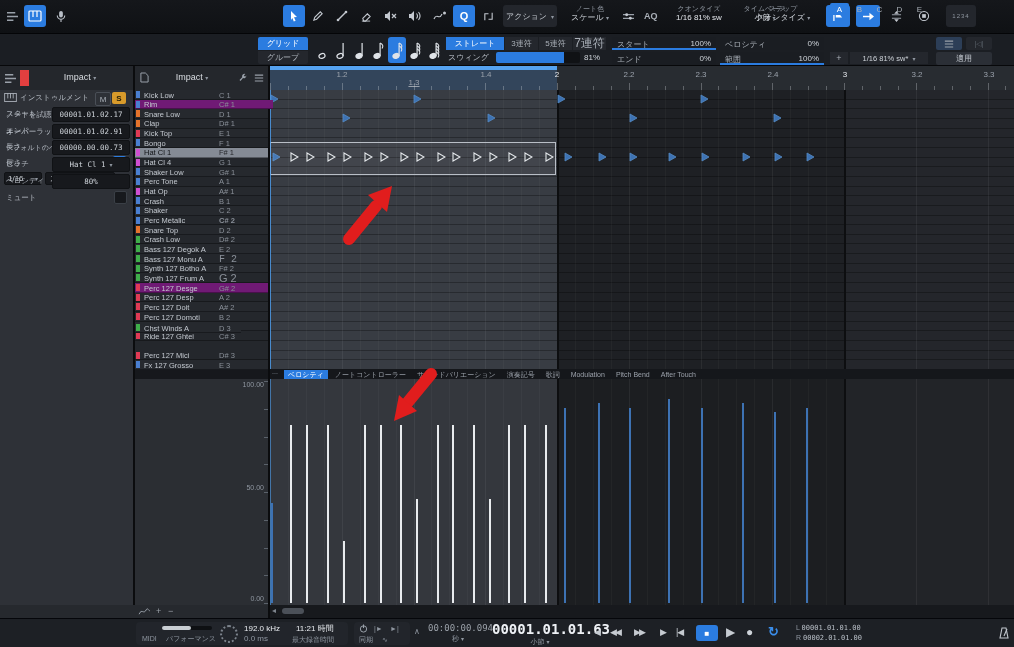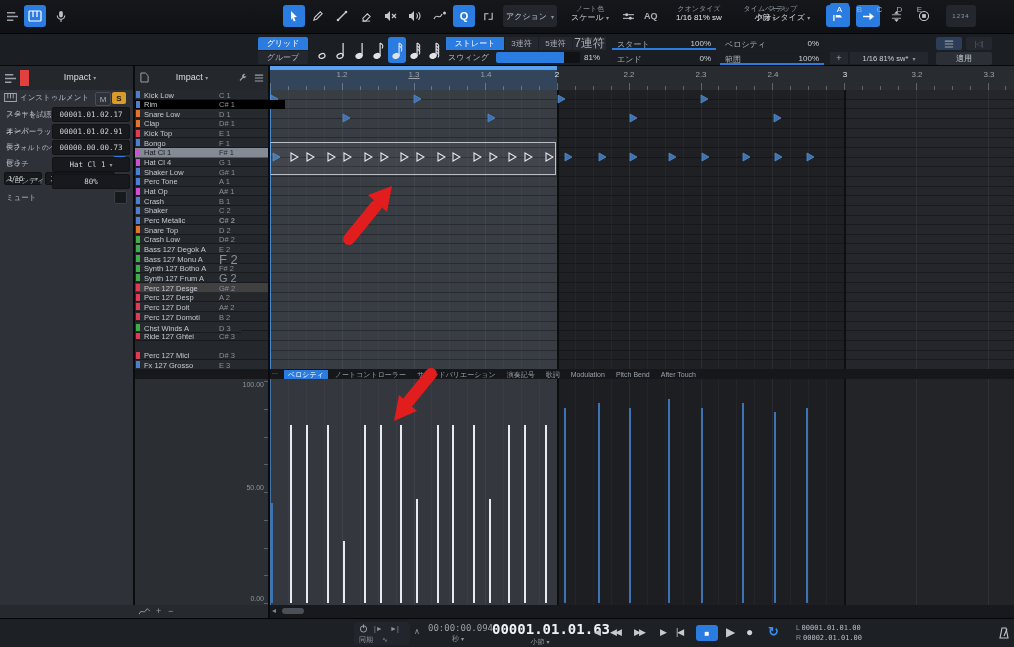--- a/index.html
+++ b/index.html
@@ -260,21 +260,21 @@
           <path d="M1 2.5h10M1 6h10M1 9.5h10" stroke="#9aa1aa" stroke-width="1.3"></path>
         </svg>
       </span>
   </div>
 
   <div class="abs" style="left:270px;top:66px;width:744px;height:24px;background:#282c31;border-bottom:1px solid #0a0b0d;overflow:hidden;">
     <div id="loop-region" style="position: absolute; left: 0px; top: 0px; height: 24px; background: rgba(80, 130, 190, 0.3); width: 287px;"></div>
     <div id="loop-bar" style="position: absolute; left: 0px; top: 0px; height: 4px; background: rgb(85, 162, 240); width: 287px;"></div>
     <div id="ruler-labels">
         <div style="position: absolute; left: 60px; top: 4px; width: 24px; text-align: center; font-size: 8px; color: rgb(154, 161, 171);">1.2</div>
-        <div style="position: absolute; left: 132px; top: 4px; width: 24px; text-align: center; font-size: 8px; color: rgb(154, 161, 171); text-decoration: underline;">1.3</div>
+        <div style="position: absolute; left: 132px; top: 12px; width: 24px; text-align: center; font-size: 8px; color: rgb(154, 161, 171); text-decoration: underline;">1.3</div>
         <div style="position: absolute; left: 204px; top: 4px; width: 24px; text-align: center; font-size: 8px; color: rgb(154, 161, 171);">1.4</div>
         <div style="position: absolute; left: 275px; top: 4px; width: 24px; text-align: center; font-size: 8px; color: rgb(232, 235, 239);">2</div>
         <div style="position: absolute; left: 347px; top: 4px; width: 24px; text-align: center; font-size: 8px; color: rgb(154, 161, 171);">2.2</div>
         <div style="position: absolute; left: 419px; top: 4px; width: 24px; text-align: center; font-size: 8px; color: rgb(154, 161, 171);">2.3</div>
         <div style="position: absolute; left: 491px; top: 4px; width: 24px; text-align: center; font-size: 8px; color: rgb(154, 161, 171);">2.4</div>
         <div style="position: absolute; left: 563px; top: 4px; width: 24px; text-align: center; font-size: 8px; color: rgb(232, 235, 239);">3</div>
         <div style="position: absolute; left: 635px; top: 4px; width: 24px; text-align: center; font-size: 8px; color: rgb(154, 161, 171);">3.2</div>
         <div style="position: absolute; left: 707px; top: 4px; width: 24px; text-align: center; font-size: 8px; color: rgb(154, 161, 171);">3.3</div>
       </div>
     <div id="ruler-ticks">
@@ -612,20 +612,32 @@
       </span>
     <span class="abs" style="left:156px;top:1px;font-size:9px;color:#9aa0a8;">+</span>
     <span class="abs" style="left:168px;top:1px;font-size:9px;color:#9aa0a8;">−</span>
   </div>
   <div class="abs" style="left:270px;top:605px;width:744px;height:13px;background:#17191d;">
     <span class="abs" style="left:2px;top:1px;font-size:8px;color:#7d848d;">◂</span>
     <div class="abs" style="left:12px;top:3px;width:22px;height:6px;background:#4b5058;border-radius:3px;"></div>
   </div>
 
   <div class="abs" style="left:0;top:618px;width:1014px;height:29px;background:#1d2025;border-top:1px solid #05060a;">
+    <div class="abs" style="left:136px;top:3px;width:212px;height:23px;background:#22252b;border-radius:4px;">
+      <div class="abs" style="left:26px;top:4px;width:50px;height:4px;background:#0e1013;border-radius:2px;">
+          <div style="width:58%;height:100%;background:#c9ced3;border-radius:2px;"></div>
+        </div>
+      <span class="abs t7 gray" style="left:6px;top:12px;">MIDI</span>
+      <span class="abs t7 gray" style="left:30px;top:12px;">パフォーマンス</span>
+      <div class="abs" style="left:84px;top:3px;width:14px;height:14px;border:2px dotted #7d848d;border-radius:50%;"></div>
+      <span class="abs t8 white" style="left:108px;top:2px;">192.0 kHz</span>
+      <span class="abs t8 gray" style="left:108px;top:12px;">0.0 ms</span>
+      <span class="abs t8 white" style="left:160px;top:2px;">11:21 時間</span>
+      <span class="abs t7 gray" style="left:156px;top:13px;">最大録音時間</span>
+    </div>
     <div class="abs" style="left:354px;top:3px;width:56px;height:23px;background:#22252b;border-radius:4px;">
       <span class="abs ic" style="left:5px;top:2px;">
           <svg viewBox="0 0 10 10" width="9" height="9">
             <circle cx="5" cy="5.5" r="3.5" fill="none" stroke="#9aa1aa" stroke-width="1.1"></circle>
             <path d="M5 0.5v4" stroke="#9aa1aa" stroke-width="1.2"></path>
           </svg>
         </span>
       <span class="abs t7 gray" style="left:20px;top:2px;">|►</span>
       <span class="abs t7 gray" style="left:36px;top:2px;">►|</span>
       <span class="abs t7 gray" style="left:5px;top:13px;">同期</span>
@@ -788,21 +800,21 @@
     <div style="position: absolute; left: 52px; top: 173.8px; width: 76px; height: 13px; background: rgb(23, 25, 29); border: 1px solid rgb(16, 18, 21); border-radius: 2px; display: flex; align-items: center; justify-content: center; gap: 4px; font-size: 7.5px; color: rgb(206, 211, 217);">
       <span class="mono">80%</span>
     </div>
     <div style="position: absolute; left: 6px; top: 192.5px; font-size: 7.5px; color: rgb(182, 188, 196);">ミュート</div>
     <div style="position: absolute; left: 114px; top: 190.5px; width: 11px; height: 11px; background: rgb(23, 25, 29); border: 1px solid rgb(58, 63, 70); border-radius: 2px;"></div>
     <div style="position: absolute; left: 135px; top: 90px; width: 133px; height: 9.655px; box-sizing: border-box; border-bottom: 1px solid rgba(0, 0, 0, 0.35); background: rgb(38, 41, 46);">
       <div style="position: absolute; left: 1px; top: 1px; width: 4px; height: 7px; background: rgb(74, 127, 209);"></div>
       <div style="position: absolute; left: 9px; top: 0.5px; font-size: 7.5px; line-height: 9px; white-space: nowrap; color: rgb(195, 200, 207);">Kick Low</div>
       <div style="position: absolute; left: 84px; top: 0.5px; font-size: 7.5px; line-height: 9px; color: rgb(138, 144, 153);">C 1</div>
     </div>
-    <div style="position: absolute; left: 135px; top: 99.655px; width: 150px; height: 9.655px; box-sizing: border-box; border-bottom: 1px solid rgba(0, 0, 0, 0.35); background: #000000;">
+    <div style="position: absolute; left: 135px; top: 99.655px; width: 138px; height: 9.655px; box-sizing: border-box; border-bottom: 1px solid rgba(0, 0, 0, 0.35); background: #701a75;">
       <div style="position: absolute; left: 1px; top: 1px; width: 4px; height: 7px; background: rgb(74, 127, 209);"></div>
       <div style="position: absolute; left: 9px; top: 0.5px; font-size: 7.5px; line-height: 9px; white-space: nowrap; color: rgb(195, 200, 207);">Rim</div>
       <div style="position: absolute; left: 84px; top: 0.5px; font-size: 7.5px; line-height: 9px; color: rgb(138, 144, 153);">C# 1</div>
     </div>
     <div style="position: absolute; left: 135px; top: 109.31px; width: 133px; height: 9.655px; box-sizing: border-box; border-bottom: 1px solid rgba(0, 0, 0, 0.35); background: rgb(38, 41, 46);">
       <div style="position: absolute; left: 1px; top: 1px; width: 4px; height: 7px; background: rgb(229, 115, 44);"></div>
       <div style="position: absolute; left: 9px; top: 0.5px; font-size: 7.5px; line-height: 9px; white-space: nowrap; color: rgb(195, 200, 207);">Snare Low</div>
       <div style="position: absolute; left: 84px; top: 0.5px; font-size: 7.5px; line-height: 9px; color: rgb(138, 144, 153);">D 1</div>
     </div>
     <div style="position: absolute; left: 135px; top: 118.965px; width: 133px; height: 9.655px; box-sizing: border-box; border-bottom: 1px solid rgba(0, 0, 0, 0.35); background: rgb(36, 39, 44);">
@@ -871,33 +883,33 @@
       <div style="position: absolute; left: 84px; top: 0.5px; font-size: 7.5px; line-height: 9px; color: rgb(138, 144, 153);">D# 2</div>
     </div>
     <div style="position: absolute; left: 135px; top: 244.48px; width: 133px; height: 9.655px; box-sizing: border-box; border-bottom: 1px solid rgba(0, 0, 0, 0.35); background: rgb(38, 41, 46);">
       <div style="position: absolute; left: 1px; top: 1px; width: 4px; height: 7px; background: rgb(63, 174, 74);"></div>
       <div style="position: absolute; left: 9px; top: 0.5px; font-size: 7.5px; line-height: 9px; white-space: nowrap; color: rgb(195, 200, 207);">Bass 127 Degok A</div>
       <div style="position: absolute; left: 84px; top: 0.5px; font-size: 7.5px; line-height: 9px; color: rgb(138, 144, 153);">E 2</div>
     </div>
     <div style="position: absolute; left: 135px; top: 254.135px; width: 133px; height: 9.655px; box-sizing: border-box; border-bottom: 1px solid rgba(0, 0, 0, 0.35); background: rgb(36, 39, 44);">
       <div style="position: absolute; left: 1px; top: 1px; width: 4px; height: 7px; background: rgb(63, 174, 74);"></div>
       <div style="position: absolute; left: 9px; top: 0.5px; font-size: 7.5px; line-height: 9px; white-space: nowrap; color: rgb(195, 200, 207);">Bass 127 Monu A</div>
-      <div style="position: absolute; left: 84px; top: 0.5px; font-size: 13px; line-height: 9px; color: rgb(138, 144, 153);">F 2</div>
+      <div style="position: absolute; left: 84px; top: 0.5px; font-size: 10px; line-height: 9px; color: rgb(138, 144, 153); font-family: Liberation Mono, monospace;">F 2</div>
     </div>
     <div style="position: absolute; left: 135px; top: 263.79px; width: 133px; height: 9.655px; box-sizing: border-box; border-bottom: 1px solid rgba(0, 0, 0, 0.35); background: rgb(38, 41, 46);">
       <div style="position: absolute; left: 1px; top: 1px; width: 4px; height: 7px; background: rgb(63, 174, 74);"></div>
       <div style="position: absolute; left: 9px; top: 0.5px; font-size: 7.5px; line-height: 9px; white-space: nowrap; color: rgb(195, 200, 207);">Synth 127 Botho A</div>
       <div style="position: absolute; left: 84px; top: 0.5px; font-size: 7.5px; line-height: 9px; color: rgb(138, 144, 153);">F# 2</div>
     </div>
     <div style="position: absolute; left: 135px; top: 273.445px; width: 133px; height: 9.655px; box-sizing: border-box; border-bottom: 1px solid rgba(0, 0, 0, 0.35); background: rgb(36, 39, 44);">
       <div style="position: absolute; left: 1px; top: 1px; width: 4px; height: 7px; background: rgb(63, 174, 74);"></div>
       <div style="position: absolute; left: 9px; top: 0.5px; font-size: 7.5px; line-height: 9px; white-space: nowrap; color: rgb(195, 200, 207);">Synth 127 Frum A</div>
       <div style="position: absolute; left: 84px; top: 0.5px; font-size: 11px; line-height: 9px; color: rgb(138, 144, 153);">G 2</div>
     </div>
-    <div style="position: absolute; left: 135px; top: 283.1px; width: 133px; height: 9.655px; box-sizing: border-box; border-bottom: 1px solid rgba(0, 0, 0, 0.35); background: #404040;">
+    <div style="position: absolute; left: 135px; top: 283.1px; width: 133px; height: 9.655px; box-sizing: border-box; border-bottom: 1px solid rgba(0, 0, 0, 0.35); background: #701a75;">
       <div style="position: absolute; left: 1px; top: 1px; width: 4px; height: 7px; background: rgb(224, 58, 84);"></div>
       <div style="position: absolute; left: 9px; top: 0.5px; font-size: 7.5px; line-height: 9px; white-space: nowrap; color: rgb(195, 200, 207);">Perc 127 Desge</div>
       <div style="position: absolute; left: 84px; top: 0.5px; font-size: 7.5px; line-height: 9px; color: rgb(138, 144, 153);">G# 2</div>
     </div>
     <div style="position: absolute; left: 135px; top: 292.755px; width: 133px; height: 9.655px; box-sizing: border-box; border-bottom: 1px solid rgba(0, 0, 0, 0.35); background: rgb(36, 39, 44);">
       <div style="position: absolute; left: 1px; top: 1px; width: 4px; height: 7px; background: rgb(224, 58, 84);"></div>
       <div style="position: absolute; left: 9px; top: 0.5px; font-size: 7.5px; line-height: 9px; white-space: nowrap; color: rgb(195, 200, 207);">Perc 127 Desp</div>
       <div style="position: absolute; left: 84px; top: 0.5px; font-size: 7.5px; line-height: 9px; color: rgb(138, 144, 153);">A 2</div>
     </div>
     <div style="position: absolute; left: 135px; top: 302.41px; width: 133px; height: 9.655px; box-sizing: border-box; border-bottom: 1px solid rgba(0, 0, 0, 0.35); background: rgb(38, 41, 46);">

